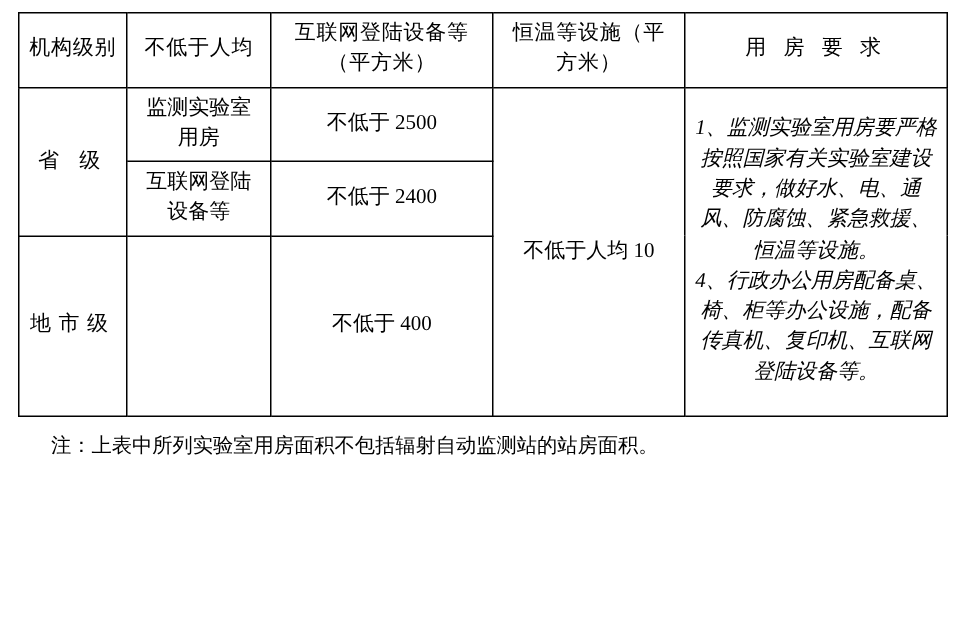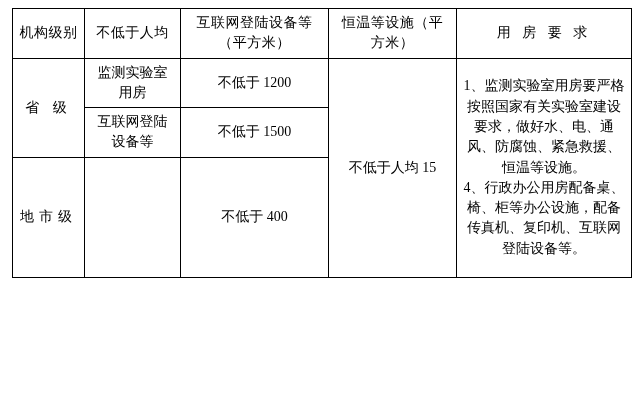--- a/index.html
+++ b/index.html
@@ -54,20 +54,21 @@
   .req-cell {
     text-align: left;
     vertical-align: top;
     padding: 8px 8px 8px 9px;
     line-height: 1.62;
     font-size: 14px;
   }
   .req-cell p {
     margin: 0;
     text-indent: 0;
+    font-style: italic;
   }
   .note {
     margin-top: 9px;
     font-size: 13.5px;
     line-height: 1.5;
     padding-left: 22px;
     text-indent: -0px;
   }
 </style>
 </head>
@@ -89,33 +90,34 @@
         <th class="hdr">不低于人均</th>
         <th class="hdr">互联网登陆设备等（平方米）</th>
         <th class="hdr">恒温等设施（平方米）</th>
         <th class="hdr hdr-spaced">用 房 要 求</th>
       </tr>
     </thead>
     <tbody>
       <tr>
         <td class="level-cell" rowspan="2">省 级</td>
         <td>监测实验室用房</td>
-        <td>不低于 1200</td>
-        <td rowspan="3">不低于人均 15</td>
+        <td>不低于 2500</td>
+        <td rowspan="3">不低于人均 10</td>
         <td class="req-cell" rowspan="3">
           <p>1、监测实验室用房要严格按照国家有关实验室建设要求，做好水、电、通风、防腐蚀、紧急救援、恒温等设施。</p>
           <p>4、行政办公用房配备桌、椅、柜等办公设施，配备传真机、复印机、互联网登陆设备等。</p>
         </td>
       </tr>
       <tr>
         <td>互联网登陆设备等</td>
-        <td>不低于 1500</td>
+        <td>不低于 2400</td>
       </tr>
       <tr style="height:120px;">
         <td class="level-cell">地市级</td>
         <td></td>
         <td>不低于 400</td>
       </tr>
     </tbody>
   </table>
 
+  <div class="note">注：上表中所列实验室用房面积不包括辐射自动监测站的站房面积。</div>
 
 </div>
 
 </body></html>

